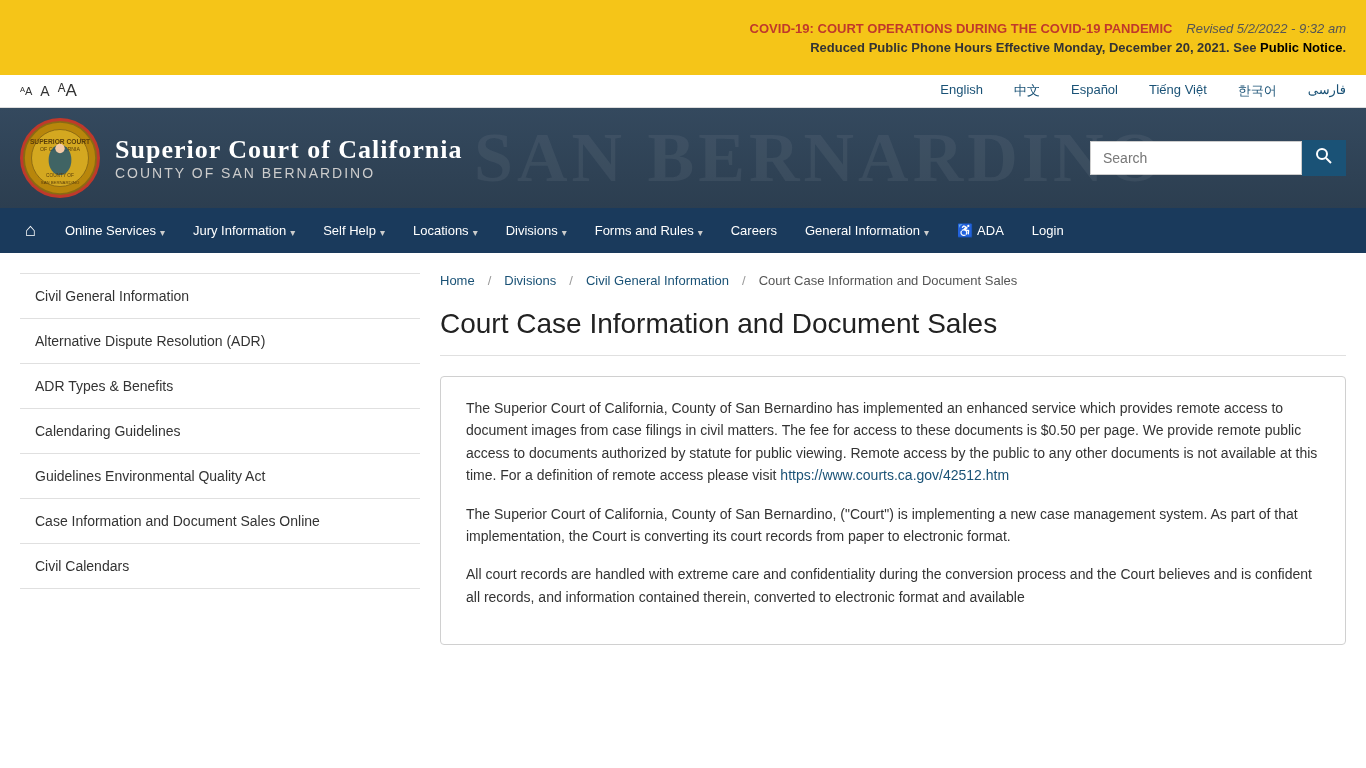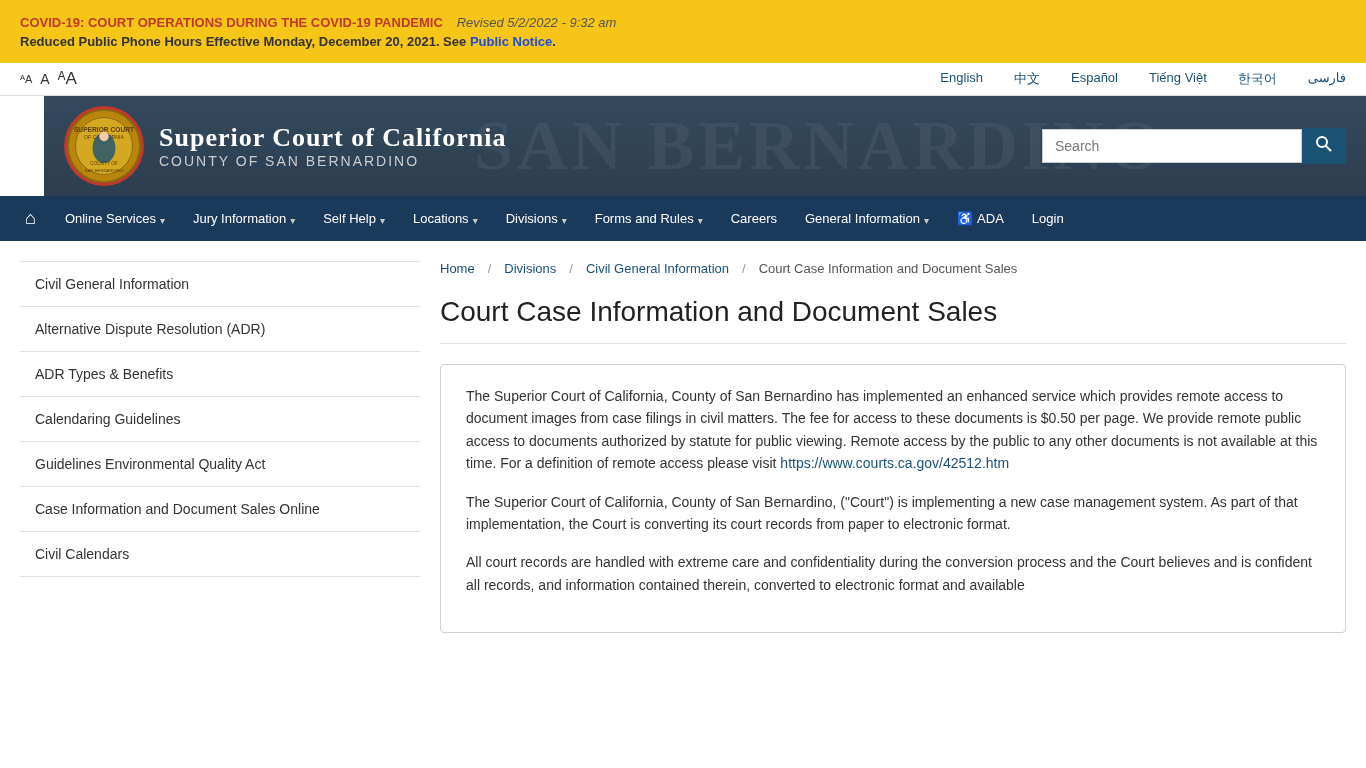--- a/index.html
+++ b/index.html
@@ -1,42 +1,42 @@
 <!DOCTYPE html>
 <html><head>
   <meta charset="utf-8">
   <style>
     * { margin: 0; padding: 0; box-sizing: border-box; }
     body { font-family: Arial, sans-serif; font-size: 14px; color: #333; background: #fff; }
 
     
     .alert-bar {
       background: #f5c518;
-      text-align: left;
-      padding: 14px 20px;
+      text-align: right;
+      padding: 20px 20px;
     }
     .alert-bar .covid-title {
       font-weight: bold;
       color: #c0392b;
       font-size: 13px;
     }
     .alert-bar .revised {
       color: #555;
       font-style: italic;
       font-size: 13px;
       margin-left: 10px;
     }
     .alert-bar .phone-notice {
       font-size: 13px;
       font-weight: bold;
       color: #333;
       margin-top: 4px;
     }
     .alert-bar .phone-notice a {
-      color: #1d4ed8;
+      color: #000000;
       text-decoration: none;
     }
 
     
     .util-bar {
       background: #fff;
       display: flex;
       justify-content: space-between;
       align-items: center;
       padding: 6px 20px;
@@ -67,21 +67,20 @@
     
     .site-header {
       background: #2c3e50;
       background-image: linear-gradient(to bottom, #34495e, #2c3e50);
       display: flex;
       align-items: center;
       padding: 10px 20px;
       min-height: 90px;
       position: relative;
       overflow: hidden;
-      margin-left: 44px;
     }
     .site-header::before {
       content: 'SAN BERNARDINO';
       position: absolute;
       right: 200px;
       top: 50%;
       transform: translateY(-50%);
       font-size: 70px;
       font-weight: bold;
       color: rgba(255,255,255,0.06);
@@ -121,21 +120,21 @@
       letter-spacing: 2px;
       color: #ccc;
       text-transform: uppercase;
     }
     .header-search {
       display: flex;
       align-items: center;
       margin-left: auto;
     }
     .header-search input {
-      width: 260px;
+      width: 212px;
       padding: 8px 12px;
       border: 1px solid #ccc;
       outline: none;
       font-size: 14px;
       color: #999;
     }
     .header-search button {
       background: #1a5276;
       border: none;
       padding: 8px 14px;

